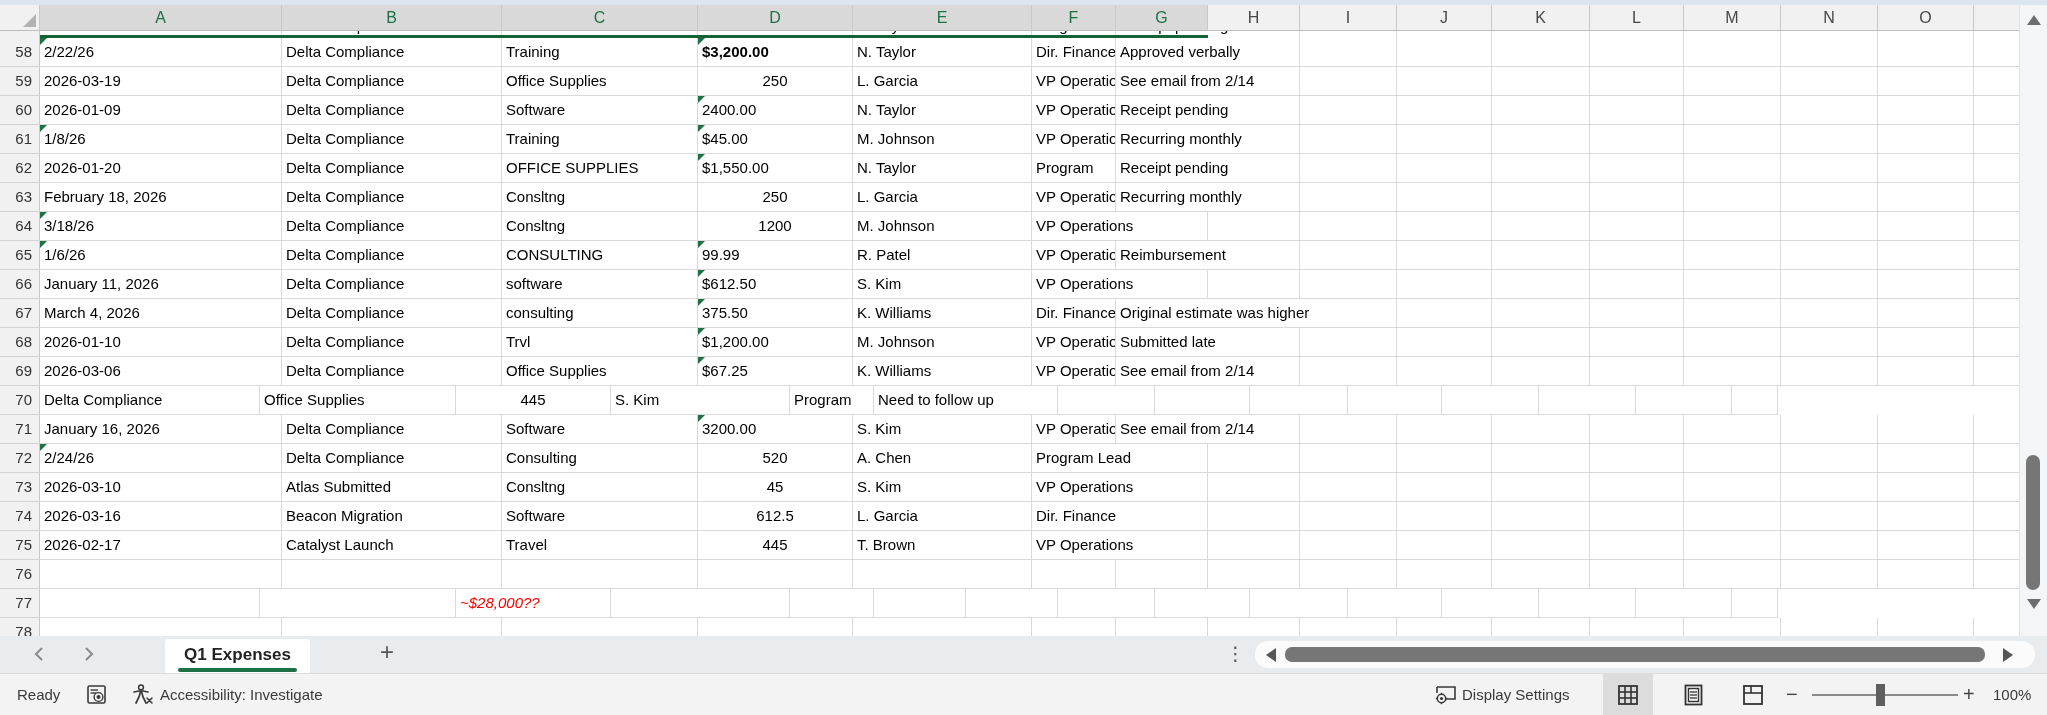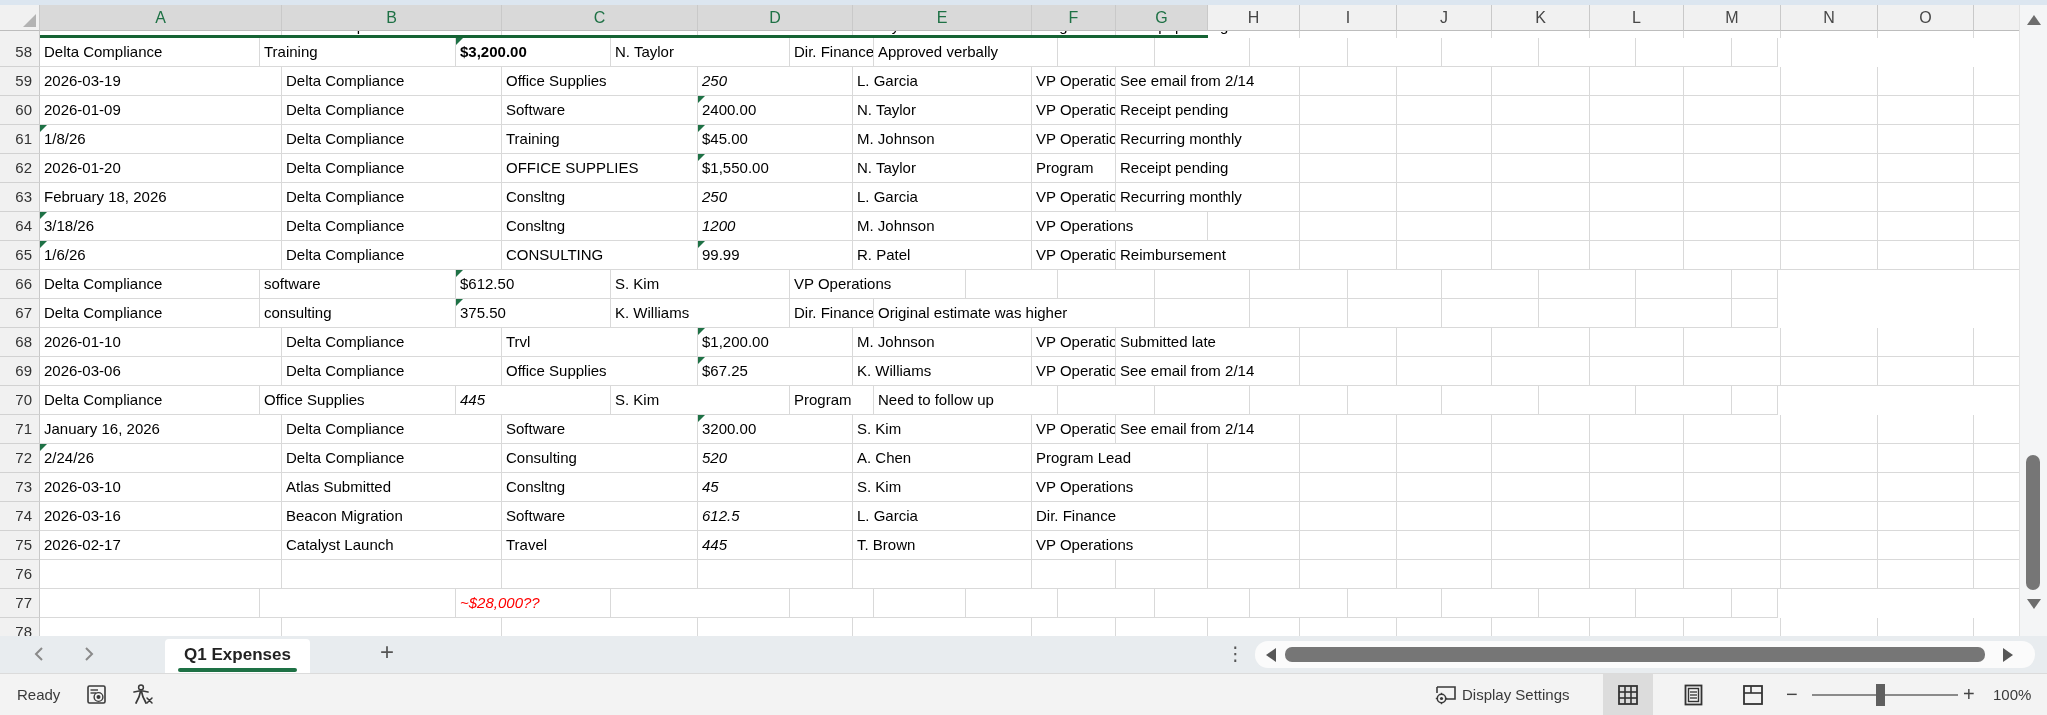--- a/index.html
+++ b/index.html
@@ -18,21 +18,21 @@
     border-bottom:13px solid #b3b3b3;border-left:13px solid transparent;}
   .sliver{position:absolute;left:0;top:26px;width:2020px;height:7px;overflow:hidden;}
   .sliver .row{margin-top:-19px;}
   .sel-border{position:absolute;left:40px;top:30px;width:1168px;height:3px;background:#156334;z-index:5;}
   .rows{position:absolute;left:0;top:33px;width:2020px;height:598px;overflow:hidden;}
   .row{display:flex;height:29px;}
   .gut{box-sizing:border-box;width:40px;height:29px;background:#f1f1f1;border-right:1px solid #c9c9c9;
     border-bottom:1px solid #d2d2d2;color:#333;font-size:15px;line-height:28px;text-align:right;padding-right:7px;}
   .cell{box-sizing:border-box;height:29px;border-right:1px solid #d9d9d9;border-bottom:1px solid #d9d9d9;
     font-size:15px;line-height:28px;color:#000;padding:0 4px;overflow:hidden;white-space:nowrap;position:relative;}
-  .cell.num{text-align:left;font-style:italic;}
+  .cell.num{text-align:center;}
   .cell.spill{overflow:visible;}
   .cell.spill .sp{position:relative;z-index:2;display:inline-block;background:#fff;height:28px;
     white-space:nowrap;padding-right:6px;}
   .flag{position:absolute;left:0;top:0;width:0;height:0;
     border-top:7px solid #1e7145;border-right:7px solid transparent;z-index:3;}
   .total-a{font-weight:bold;font-style:italic;}
   .red-val{color:#ff0000;font-style:italic;}
   
   .vscroll{position:absolute;right:0;top:0;width:27px;height:631px;background:#f4f5f6;border-left:1px solid #e2e2e2;}
   .vthumb{position:absolute;left:6px;top:450px;width:14px;height:135px;background:#767676;border-radius:7px;}
@@ -109,20 +109,21 @@
           <div class="cell" style="width: 97px;"></div>
           <div class="cell" style="width: 97px;"></div>
           <div class="cell" style="width: 96px;"></div>
           <div class="cell" style="width: 46px;"></div>
         </div>
       </div>
     <div class="sel-border"></div>
     <div class="rows" id="rows">
         <div class="row">
           <div class="gut">58</div>
+          <div class="cell" style="width: 242px;"><span class="flag"></span><span>2/22/26</span></div>
           <div class="cell" style="width: 220px;">Delta Compliance</div>
           <div class="cell" style="width: 196px;">Training</div>
           <div class="cell" style="width: 155px; font-weight: bold;"><span class="flag"></span><span>$3,200.00</span></div>
           <div class="cell" style="width: 179px;">N. Taylor</div>
           <div class="cell" style="width: 84px;">Dir. Finance</div>
           <div class="cell spill" style="width: 92px;"><span class="sp">Approved verbally</span></div>
           <div class="cell" style="width: 92px;"></div>
           <div class="cell" style="width: 97px;"></div>
           <div class="cell" style="width: 95px;"></div>
           <div class="cell" style="width: 98px;"></div>
@@ -260,38 +261,40 @@
           <div class="cell" style="width: 95px;"></div>
           <div class="cell" style="width: 98px;"></div>
           <div class="cell" style="width: 94px;"></div>
           <div class="cell" style="width: 97px;"></div>
           <div class="cell" style="width: 97px;"></div>
           <div class="cell" style="width: 96px;"></div>
           <div class="cell" style="width: 46px;"></div>
         </div>
         <div class="row">
           <div class="gut">66</div>
+          <div class="cell" style="width: 242px;"><span>January 11, 2026</span></div>
           <div class="cell" style="width: 220px;">Delta Compliance</div>
           <div class="cell" style="width: 196px;">software</div>
           <div class="cell" style="width: 155px;"><span class="flag"></span><span>$612.50</span></div>
           <div class="cell" style="width: 179px;">S. Kim</div>
           <div class="cell spill" style="width: 84px;"><span class="sp">VP Operations</span></div>
           <div class="cell" style="width: 92px;"></div>
           <div class="cell" style="width: 92px;"></div>
           <div class="cell" style="width: 97px;"></div>
           <div class="cell" style="width: 95px;"></div>
           <div class="cell" style="width: 98px;"></div>
           <div class="cell" style="width: 94px;"></div>
           <div class="cell" style="width: 97px;"></div>
           <div class="cell" style="width: 97px;"></div>
           <div class="cell" style="width: 96px;"></div>
           <div class="cell" style="width: 46px;"></div>
         </div>
         <div class="row">
           <div class="gut">67</div>
+          <div class="cell" style="width: 242px;"><span>March 4, 2026</span></div>
           <div class="cell" style="width: 220px;">Delta Compliance</div>
           <div class="cell" style="width: 196px;">consulting</div>
           <div class="cell" style="width: 155px;"><span class="flag"></span><span>375.50</span></div>
           <div class="cell" style="width: 179px;">K. Williams</div>
           <div class="cell" style="width: 84px;">Dir. Finance</div>
           <div class="cell spill" style="width: 92px;"><span class="sp">Original estimate was higher</span></div>
           <div class="cell" style="width: 92px;"></div>
           <div class="cell" style="width: 97px;"></div>
           <div class="cell" style="width: 95px;"></div>
           <div class="cell" style="width: 98px;"></div>
@@ -553,20 +556,21 @@
     </div>
     <div class="sb-icon" style="left:131px">
       <svg width="23" height="21" viewBox="0 0 23 21">
         <circle cx="10" cy="3.4" r="2.4" fill="none" stroke="#3a3a3a" stroke-width="1.5"></circle>
         <path d="M3 8 L8 7 L12 7 L17 8" fill="none" stroke="#3a3a3a" stroke-width="1.7" stroke-linecap="round"></path>
         <path d="M9.5 7.5 L8 13 L5 19" fill="none" stroke="#3a3a3a" stroke-width="1.7" stroke-linecap="round"></path>
         <path d="M10.5 7.5 L12 13 L15 19" fill="none" stroke="#3a3a3a" stroke-width="1.7" stroke-linecap="round"></path>
         <path d="M16 14 L21 19 M21 14 L16 19" stroke="#3a3a3a" stroke-width="1.5" stroke-linecap="round"></path>
       </svg>
     </div>
+    <div class="sb" style="left:160px">Accessibility: Investigate</div>
 
     <div class="sb-icon" style="left:1434px">
       <svg width="25" height="22" viewBox="0 0 25 22">
         <path d="M3 3 h18 v12 h-10" fill="none" stroke="#3a3a3a" stroke-width="1.6"></path>
         <path d="M3 3 v6" fill="none" stroke="#3a3a3a" stroke-width="1.6"></path>
         <circle cx="7.5" cy="14.5" r="4.2" fill="none" stroke="#3a3a3a" stroke-width="1.5"></circle>
         <circle cx="7.5" cy="14.5" r="1.6" fill="#3a3a3a"></circle>
         <g stroke="#3a3a3a" stroke-width="1.4">
           <line x1="7.5" y1="8.8" x2="7.5" y2="10.6"></line>
             <line x1="7.5" y1="18.4" x2="7.5" y2="20.2"></line>

